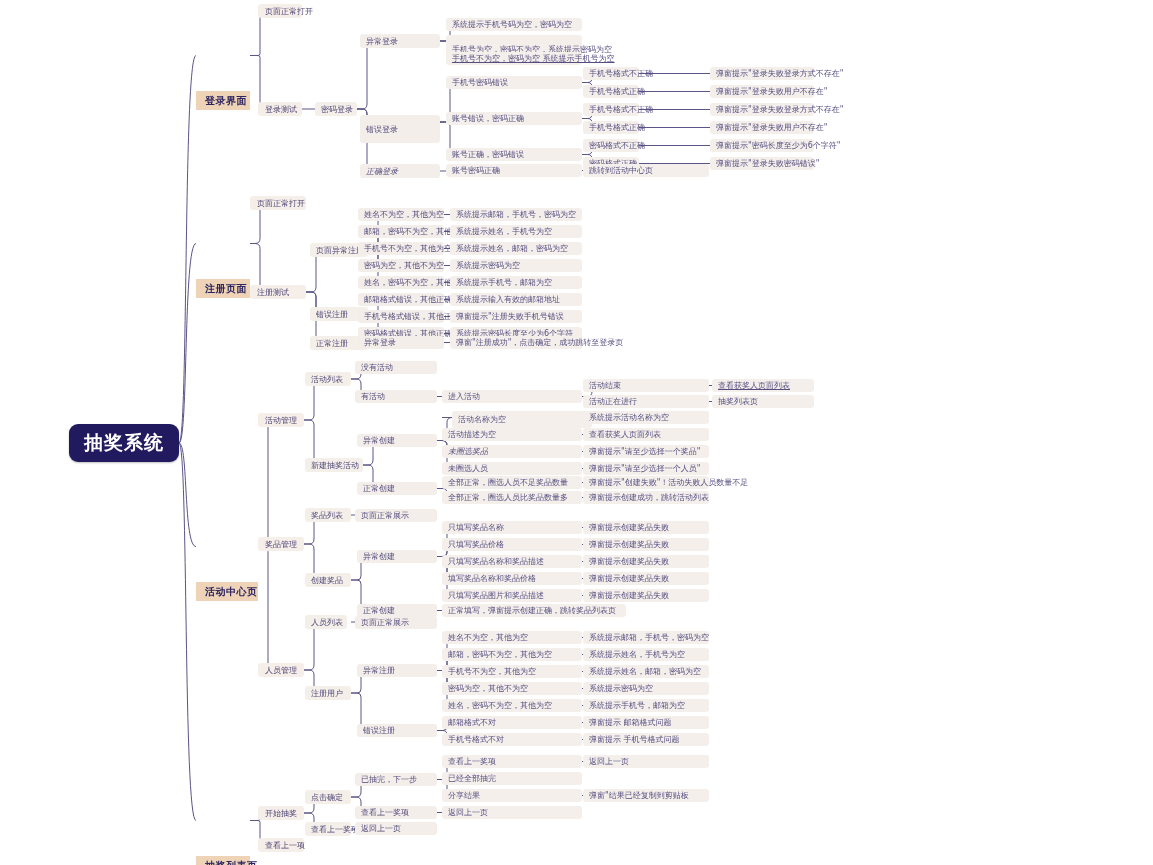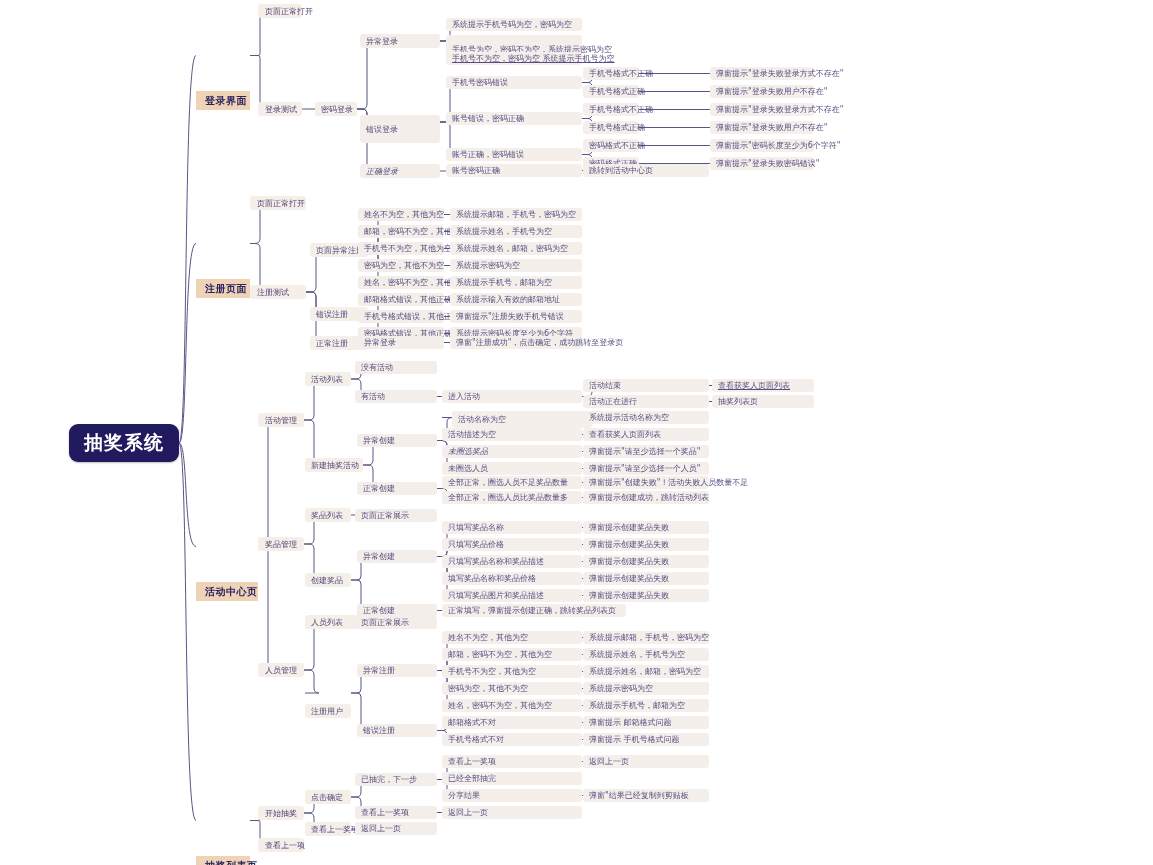--- a/index.html
+++ b/index.html
@@ -277,23 +277,23 @@
       <div class="node n-l5" style="left: 583px; top: 538px; width: 126px; height: 13px;">弹窗提示创建奖品失败</div>
       <div class="node n-l5" style="left: 442px; top: 555px; width: 140px; height: 13px;">只填写奖品名称和奖品描述</div>
       <div class="node n-l5" style="left: 583px; top: 555px; width: 126px; height: 13px;">弹窗提示创建奖品失败</div>
       <div class="node n-l5" style="left: 442px; top: 572px; width: 140px; height: 13px;">填写奖品名称和奖品价格</div>
       <div class="node n-l5" style="left: 583px; top: 572px; width: 126px; height: 13px;">弹窗提示创建奖品失败</div>
       <div class="node n-l5" style="left: 442px; top: 589px; width: 140px; height: 13px;">只填写奖品图片和奖品描述</div>
       <div class="node n-l5" style="left: 583px; top: 589px; width: 126px; height: 13px;">弹窗提示创建奖品失败</div>
       <div class="node n-l4" style="left: 357px; top: 604px; width: 80px; height: 13px;">正常创建</div>
       <div class="node n-l5" style="left: 442px; top: 604px; width: 184px; height: 13px;">正常填写，弹窗提示创建正确，跳转奖品列表页</div>
       <div class="node n-l2" style="left: 258px; top: 663px; width: 46px; height: 14px;">人员管理</div>
-      <div class="node n-l3" style="left: 305px; top: 615px; width: 64px; height: 14px;">人员列表</div>
+      <div class="node n-l3" style="left: 305px; top: 615px; width: 42px; height: 14px;">人员列表</div>
       <div class="node n-l4" style="left: 355px; top: 616px; width: 82px; height: 13px;">页面正常展示</div>
-      <div class="node n-l3" style="left: 305px; top: 704px; width: 46px; height: 14px;">注册用户</div>
+      <div class="node n-l3" style="left: 305px; top: 686px; width: 46px; height: 14px;">注册用户</div>
       <div class="node n-l4" style="left: 357px; top: 664px; width: 80px; height: 13px;">异常注册</div>
       <div class="node n-l5" style="left: 442px; top: 631px; width: 140px; height: 13px;">姓名不为空，其他为空</div>
       <div class="node n-l5" style="left: 583px; top: 631px; width: 126px; height: 13px;">系统提示邮箱，手机号，密码为空</div>
       <div class="node n-l5" style="left: 442px; top: 648px; width: 140px; height: 13px;">邮箱，密码不为空，其他为空</div>
       <div class="node n-l5" style="left: 583px; top: 648px; width: 126px; height: 13px;">系统提示姓名，手机号为空</div>
       <div class="node n-l5" style="left: 442px; top: 665px; width: 140px; height: 13px;">手机号不为空，其他为空</div>
       <div class="node n-l5" style="left: 583px; top: 665px; width: 126px; height: 13px;">系统提示姓名，邮箱，密码为空</div>
       <div class="node n-l5" style="left: 442px; top: 682px; width: 140px; height: 13px;">密码为空，其他不为空</div>
       <div class="node n-l5" style="left: 583px; top: 682px; width: 126px; height: 13px;">系统提示密码为空</div>
       <div class="node n-l5" style="left: 442px; top: 699px; width: 140px; height: 13px;">姓名，密码不为空，其他为空</div>

